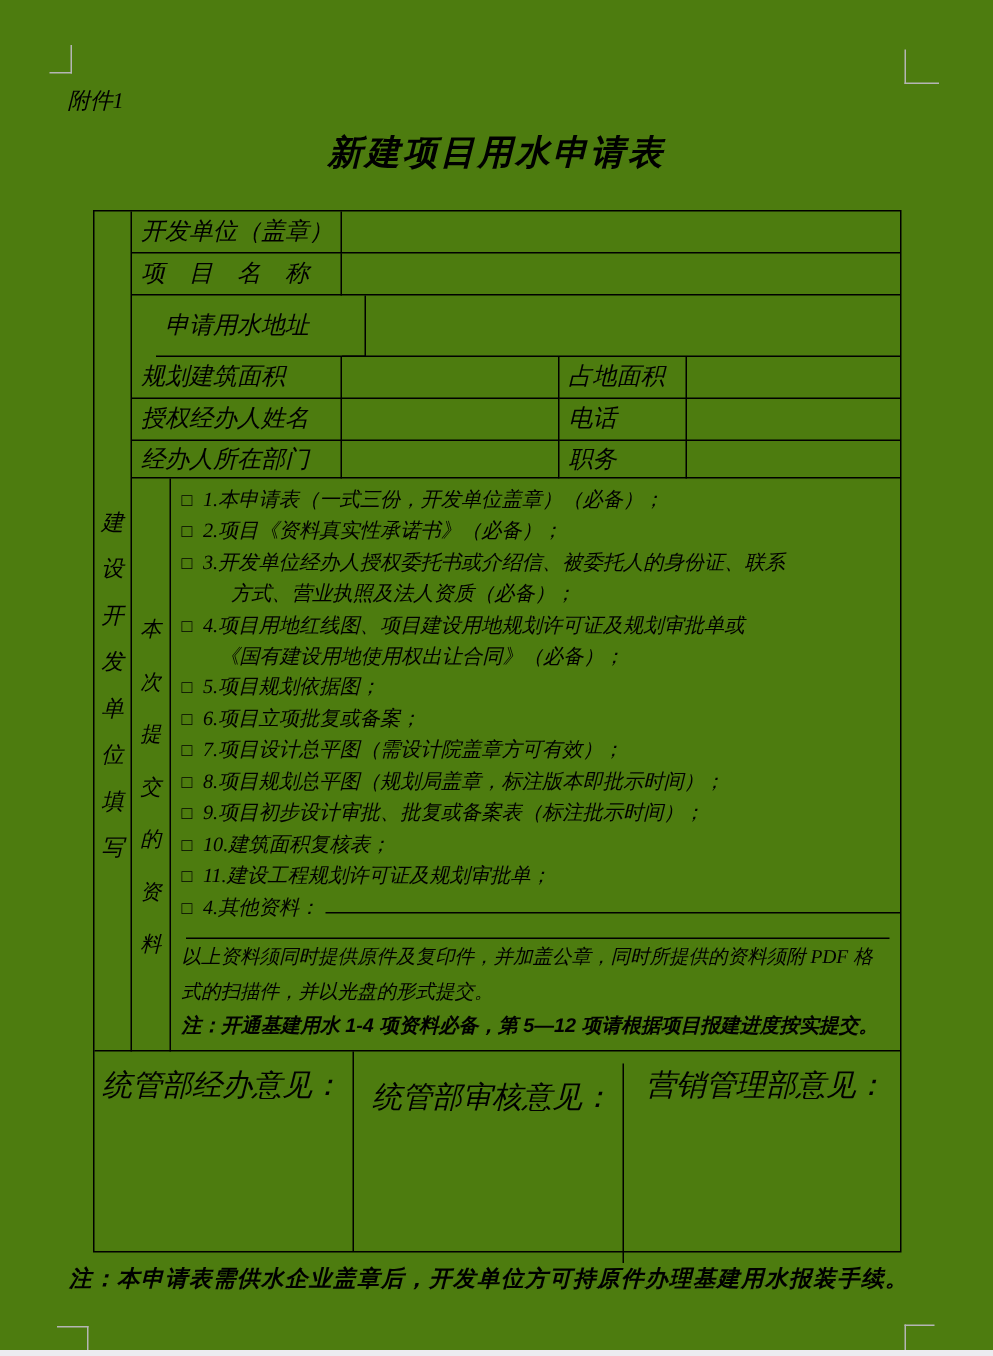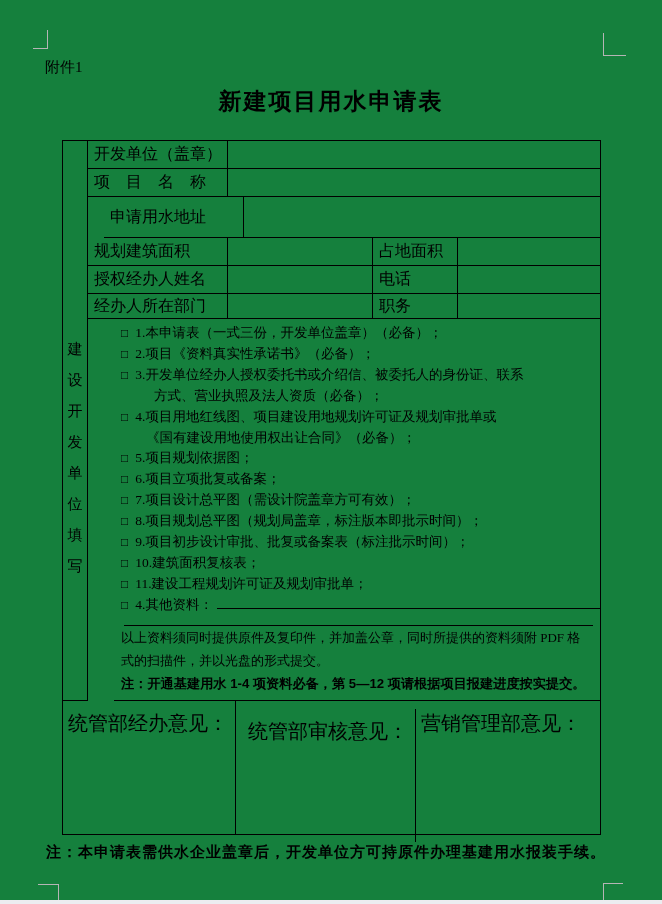--- a/index.html
+++ b/index.html
@@ -1,17 +1,17 @@
 <!DOCTYPE html>
 <html><head>
 <meta charset="utf-8">
 <style>
   html,body{margin:0;padding:0;background:#fff;}
-  .page{position:relative;width:662px;height:904px;background:#15803d;overflow:hidden;
-        font-family:"Liberation Serif","DejaVu Serif",serif;color:#000;}
+  .page{position:relative;width:662px;height:904px;background:#4d7c0f;overflow:hidden;
+        font-family:"Liberation Serif","DejaVu Serif",serif;color:#000;font-style:italic;}
   
   .corner{position:absolute;}
   .c-tl{left:33px;top:30px;width:14px;height:18px;border-right:1px solid #b5b5b5;border-bottom:1px solid #b5b5b5;}
   .c-tr{left:603px;top:33px;width:22px;height:22px;border-left:1px solid #b5b5b5;border-bottom:1px solid #b5b5b5;}
   .c-bl{left:38px;top:884px;width:20px;height:18px;border-right:1px solid #b5b5b5;border-top:1px solid #b5b5b5;}
   .c-br{left:603px;top:883px;width:19px;height:19px;border-left:1px solid #b5b5b5;border-top:1px solid #b5b5b5;}
   .page-bottom-edge{position:absolute;left:0;top:900px;width:662px;height:4px;background:#ececf0;}
 
   .attachment{position:absolute;left:45px;top:58px;font-size:15px;}
   .title{position:absolute;left:0;top:86px;width:100%;text-align:center;font-size:23px;font-weight:bold;
@@ -79,20 +79,23 @@
     <div class="cell br bb lbl" style="left:25px;top:125px;width:140px;height:28px;">授权经办人姓名</div>
     <div class="cell br bb" style="left:165px;top:125px;width:145px;height:28px;"></div>
     <div class="cell br bb lbl" style="left:310px;top:125px;width:85px;height:28px;">电话</div>
     <div class="cell bb" style="left:395px;top:125px;width:142px;height:28px;"></div>
 
     <div class="cell br bb lbl" style="left:25px;top:153px;width:140px;height:25px;">经办人所在部门</div>
     <div class="cell br bb" style="left:165px;top:153px;width:145px;height:25px;"></div>
     <div class="cell br bb lbl" style="left:310px;top:153px;width:85px;height:25px;">职务</div>
     <div class="cell bb" style="left:395px;top:153px;width:142px;height:25px;"></div>
 
+    <div class="cell br bb" style="left:25px;top:178px;width:26px;height:382px;">
+      <div class="vtext-b">本次提交的资料</div>
+    </div>
 
     <div class="cell bb checklist" style="left:51px;top:178px;width:486px;height:382px;">
       <div class="cl-line"><span class="cb">□</span><span>1.本申请表（一式三份，开发单位盖章）（必备）；</span></div>
       <div class="cl-line"><span class="cb">□</span><span>2.项目《资料真实性承诺书》（必备）；</span></div>
       <div class="cl-line"><span class="cb">□</span><span>3.开发单位经办人授权委托书或介绍信、被委托人的身份证、联系</span></div>
       <div class="cl-line ind1"><span>方式、营业执照及法人资质（必备）；</span></div>
       <div class="cl-line"><span class="cb">□</span><span>4.项目用地红线图、项目建设用地规划许可证及规划审批单或</span></div>
       <div class="cl-line ind2"><span>《国有建设用地使用权出让合同》（必备）；</span></div>
       <div class="cl-line"><span class="cb">□</span><span>5.项目规划依据图；</span></div>
       <div class="cl-line"><span class="cb">□</span><span>6.项目立项批复或备案；</span></div>
@@ -106,21 +109,21 @@
       <div class="supplement">以上资料须同时提供原件及复印件，并加盖公章，同时所提供的资料须附 PDF 格式的扫描件，并以光盘的形式提交。</div>
       <div class="cl-note">注：开通基建用水 1-4 项资料必备，第 5—12 项请根据项目报建进度按实提交。</div>
     </div>
 
     <div class="cell br" style="left:0;top:560px;width:173px;height:133px;">
       <div class="op-label">统管部经办意见：</div>
     </div>
     <div class="cell br" style="left:173px;top:568px;width:180px;height:133px;text-align:center;">
       <div class="op-label">统管部审核意见：</div>
     </div>
-    <div class="cell" style="left:353px;top:560px;width:184px;height:133px;">
+    <div class="cell" style="left:353px;top:560px;width:184px;height:133px;text-align:center;">
       <div class="op-label">营销管理部意见：</div>
     </div>
 
   </div>
 
   <div class="footer-note">注：本申请表需供水企业盖章后，开发单位方可持原件办理基建用水报装手续。</div>
 
 </div>
 
 </body></html>

